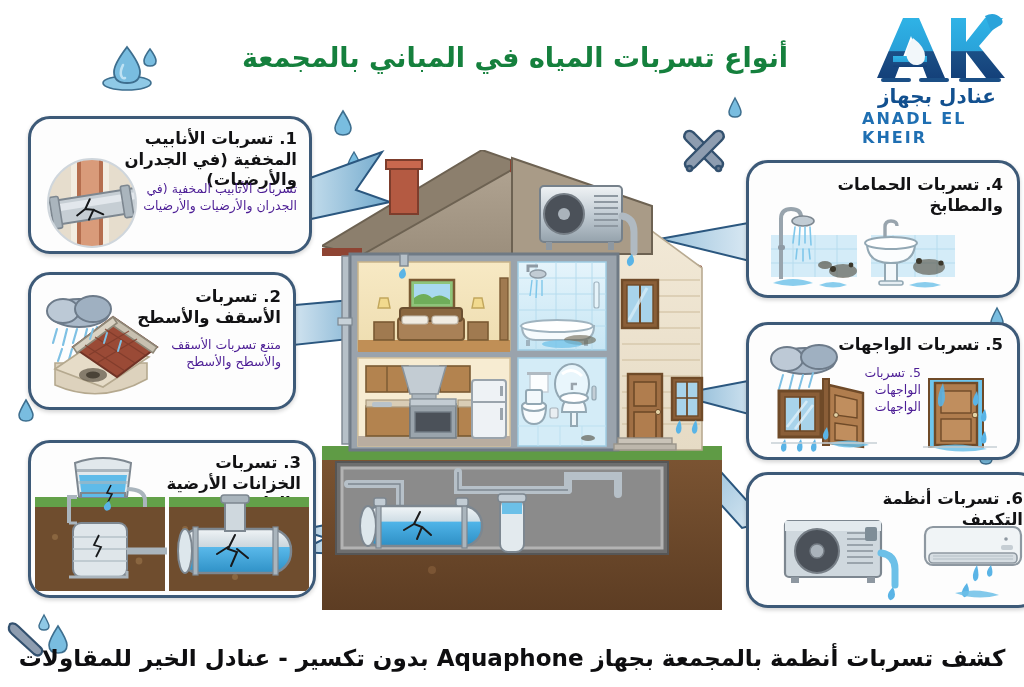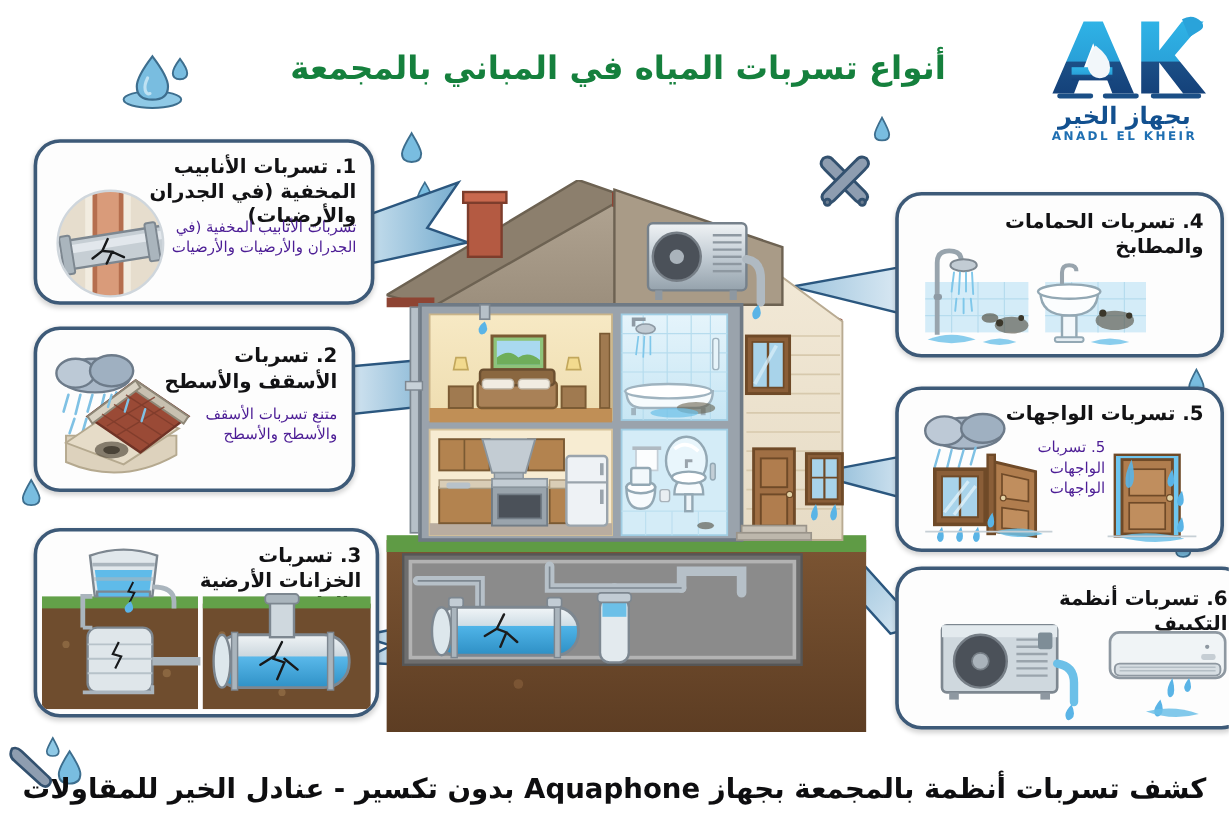--- a/index.html
+++ b/index.html
@@ -17,21 +17,21 @@
     font-size:27px;font-weight:bold;color:#15803d;
     letter-spacing:-0.2px;line-height:1.15;text-align:center;
     white-space:nowrap;
   }
 
   
   .logo{position:absolute;right:12px;top:12px;width:150px;height:120px;
         display:flex;flex-direction:column;align-items:center;}
   .logo-mark{position:relative;width:140px;height:72px;}
   .logo-ar{font-size:20px;font-weight:bold;color:#12508f;line-height:1;margin-top:2px;}
-  .logo-en{font-size:10px;font-weight:bold;color:#1f6fb2;letter-spacing:2px;
+  .logo-en{font-size:16px;font-weight:bold;color:#1f6fb2;letter-spacing:2px;
            direction:ltr;margin-top:3px;}
 
   
   .card{
     position:absolute;background:#fdfdfd;
     border:3px solid #3d5a78;border-radius:22px;
     box-shadow:0 2px 4px rgba(0,0,0,.18);
     overflow:hidden;
   }
   .card-inner{position:relative;width:100%;height:100%;}
@@ -89,21 +89,21 @@
         <path d="M10 66 L36 6 L52 6 L78 66 L60 66 L44 24 L28 66 Z" fill="url(#lgA)"></path>
         <rect x="26" y="44" width="34" height="11" fill="url(#lgA)"></rect>
         <path d="M84 6 L99 6 L99 30 L118 6 L136 6 L112 34 L138 66 L119 66 L99 40 L99 66 L84 66 Z" fill="url(#lgK)"></path>
         <path d="M118 4 q9 -5 16 2 q4 5 -2 8 l-8 5 z" fill="#2aa3da"></path>
         <path d="M46 26 q-9 12 -6 20 q3 8 11 7 q7 -1 7 -9 q0 -9 -12 -18 z" fill="#f2f7fa"></path>
         <rect x="14" y="66" width="30" height="4" rx="2" fill="#1b4f86"></rect>
         <rect x="52" y="66" width="30" height="4" rx="2" fill="#1b4f86"></rect>
         <rect x="92" y="66" width="42" height="4" rx="2" fill="#1b4f86"></rect>
       </svg>
     </div>
-    <div class="logo-ar">بجهاز الخير</div>
+    <div class="logo-ar">عنادل بجهاز</div>
     <div class="logo-en">ANADL EL KHEIR</div>
   </div>
 
   <div class="ill" style="left:676px;top:124px;">
     <svg width="56" height="56" viewBox="0 0 56 56">
       <g stroke="#33516f" stroke-width="2.4" fill="#8e9db0" stroke-linejoin="round">
         <path d="M10 8 q-4 5 1 9 l26 26 q4 4 8 1 q4 -4 0 -8 L19 10 q-4 -5 -9 -2 z"></path>
         <path d="M46 8 q4 5 -1 9 L19 43 q-4 4 -8 1 q-4 -4 0 -8 L37 10 q4 -5 9 -2 z"></path>
         <circle cx="13.5" cy="44.5" r="2.6" fill="#6b7c90"></circle>
         <circle cx="42.5" cy="44.5" r="2.6" fill="#6b7c90"></circle>

